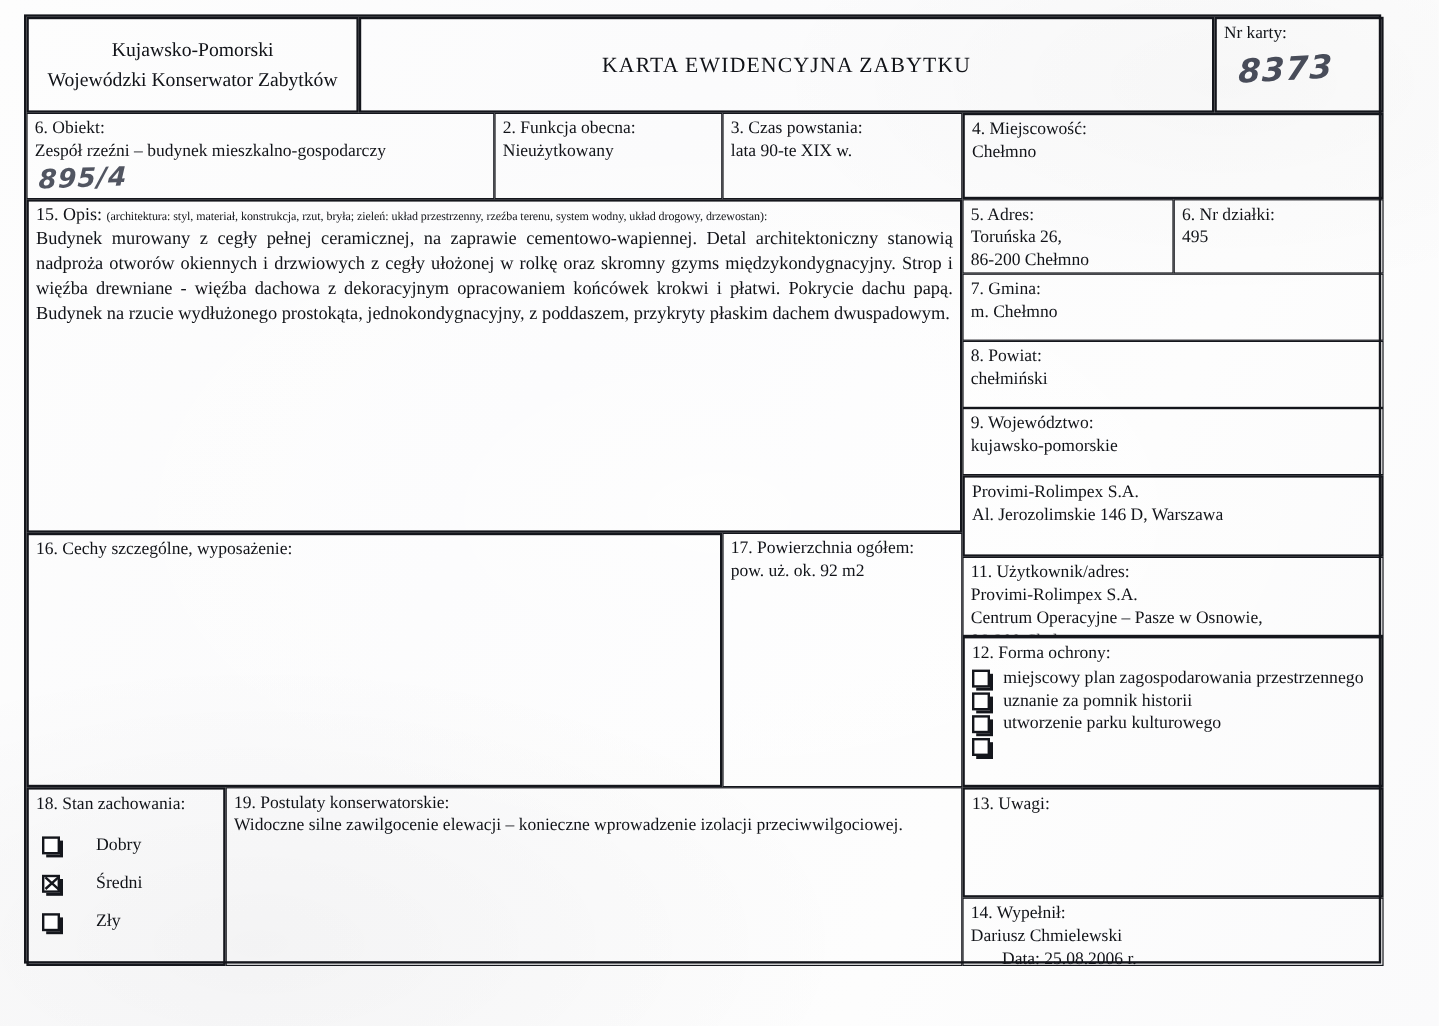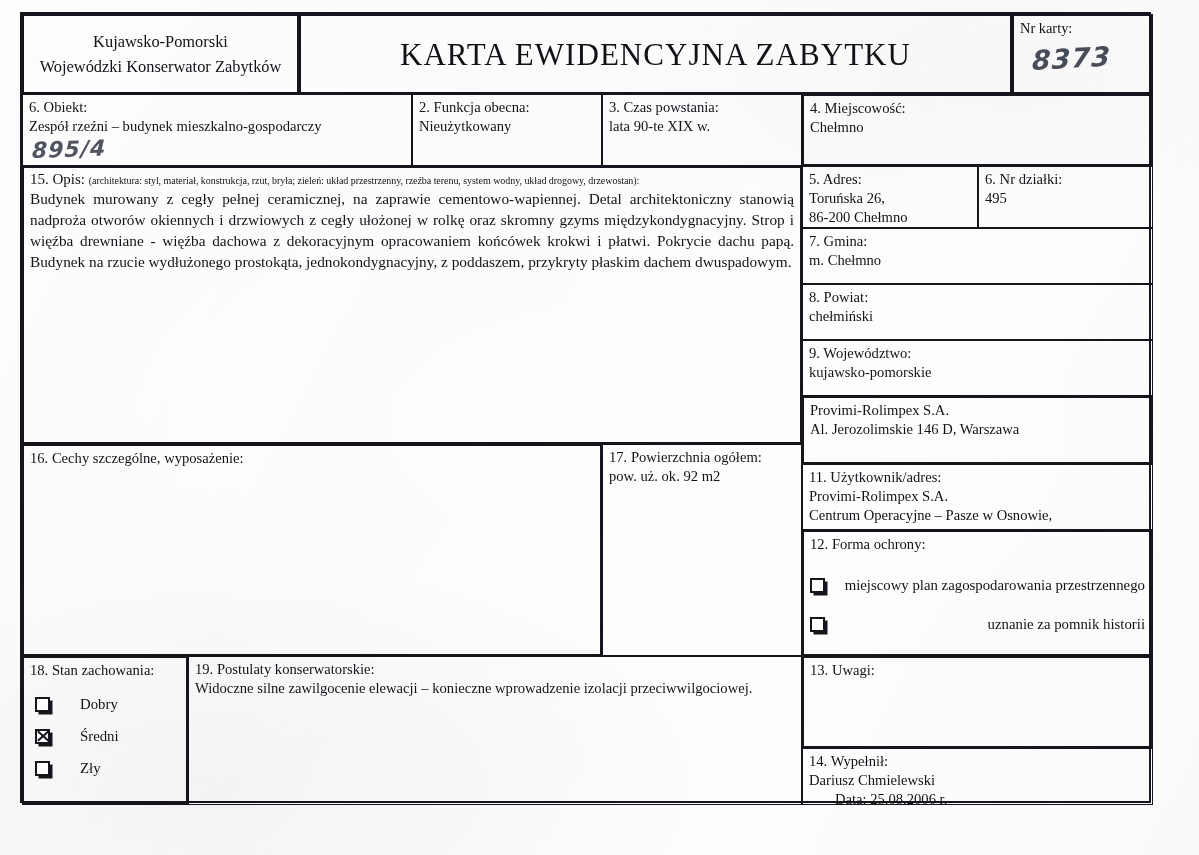--- a/index.html
+++ b/index.html
@@ -77,21 +77,21 @@
     font-size: 16.4px;
     line-height: 1.5;
   }
 
   #hdr-title {
     left: 277px; top: 0; width: 713px; height: 80px;
     display: flex; align-items: center; justify-content: center;
     border-width: 2.2px;
   }
   #hdr-title .t {
-    font-size: 31px;
+    font-size: 18px;
     letter-spacing: 1.05px;
     white-space: nowrap;
   }
 
   #hdr-nr {
     left: 990px; top: 0; width: 141px; height: 80px;
     border-width: 2.2px;
   }
   #hdr-nr .lbl { font-size: 14.4px; }
   .handwrite {
@@ -183,21 +183,21 @@
     content: "";
     position: absolute;
     left: -1px; top: 4.2px;
     width: 14.5px; height: 1.9px;
     background: #14161c;
   }
   .chk.checked::before { transform: rotate(42deg); }
   .chk.checked::after  { transform: rotate(-42deg); }
   .chk-txt { font-size: 14.8px; line-height: 1; }
 
-  #f12 .chk-row { margin-top: 24px; justify-content: space-between; }
+  #f12 .chk-row { margin-top: 4px; }
   #f12 .chk { margin-right: 11px; }
   #f18 .chk-row { margin-top: 17px; margin-left: 5px; gap: 12px; }
   #f18 .chk { margin-right: 18px; }
   #f18 .chk-row:first-of-type { margin-top: 13px; }
 
   .indent { margin-left: 26px; }
 </style>
 </head>
 <body>
 

